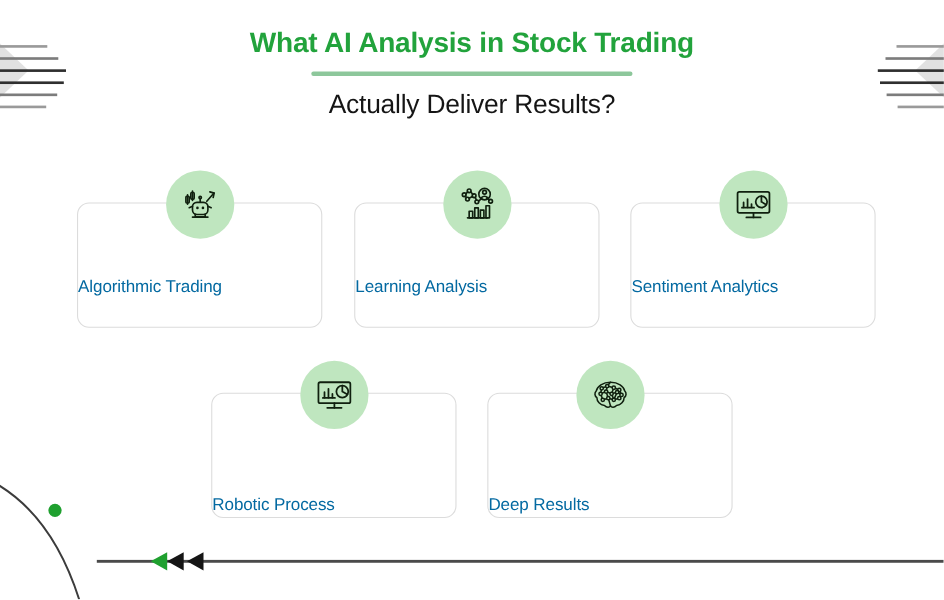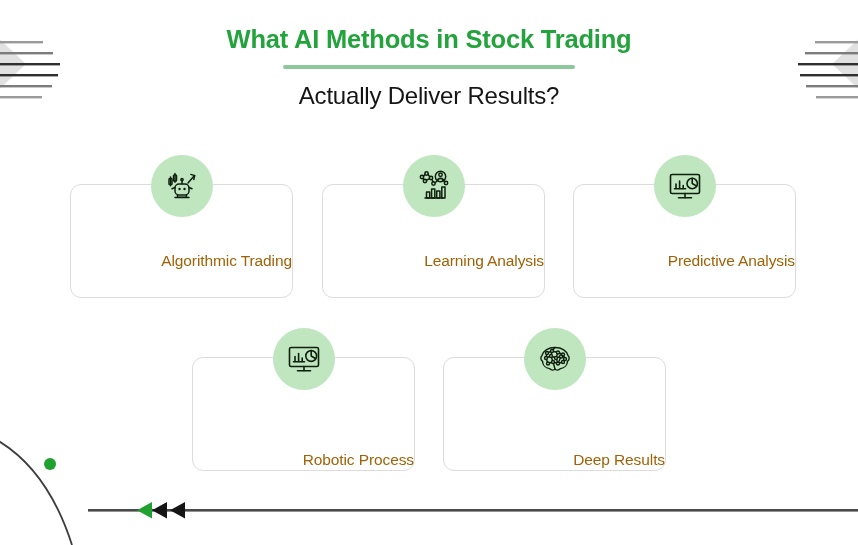--- a/index.html
+++ b/index.html
@@ -43,23 +43,23 @@
   
   .card {
     position:absolute;
     background:#ffffff;
     border:1px solid #dcdcdc;
     border-radius:11px;
   }
   .card-label {
     position:absolute;
     left:0; right:0;
-    text-align:right;
+    text-align:left;
     font-size:15.5px;
-    color:#a16207;
+    color:#0369a1;
     line-height:1.48;
     letter-spacing:-0.1px;
   }
   .icon-bubble {
     position:absolute;
     width:62px; height:62px;
     border-radius:50%;
     background:#bfe6bf;
     display:flex;
     align-items:center;
@@ -116,33 +116,33 @@
         <rect x="0" y="28" width="57" height="2.4" fill="#7c7c7c"></rect>
         <rect x="-2" y="39" width="66" height="2.4" fill="#2f2f2f"></rect>
         <rect x="-2" y="50" width="64" height="2.4" fill="#2f2f2f"></rect>
         <rect x="0" y="61" width="56" height="2.4" fill="#7c7c7c"></rect>
         <rect x="2" y="72" width="44" height="2.4" fill="#9a9a9a"></rect>
       </g>
     </svg>
   </div>
 
   <div class="header">
-    <div class="title-main">What AI Methods in Stock Trading</div>
+    <div class="title-main">What AI Analysis in Stock Trading</div>
     <div class="title-divider"></div>
     <div class="title-sub">Actually Deliver Results?</div>
   </div>
 
   <div class="card r1 c1">
     <div class="card-label">Algorithmic Trading</div>
   </div>
   <div class="card r1 c2">
     <div class="card-label">Learning Analysis</div>
   </div>
   <div class="card r1 c3">
-    <div class="card-label">Predictive Analysis</div>
+    <div class="card-label">Sentiment Analytics</div>
   </div>
 
   <div class="card r2 c4">
     <div class="card-label">
       <div>Robotic Process</div>
     </div>
   </div>
   <div class="card r2 c5">
     <div class="card-label">Deep Results</div>
   </div>

